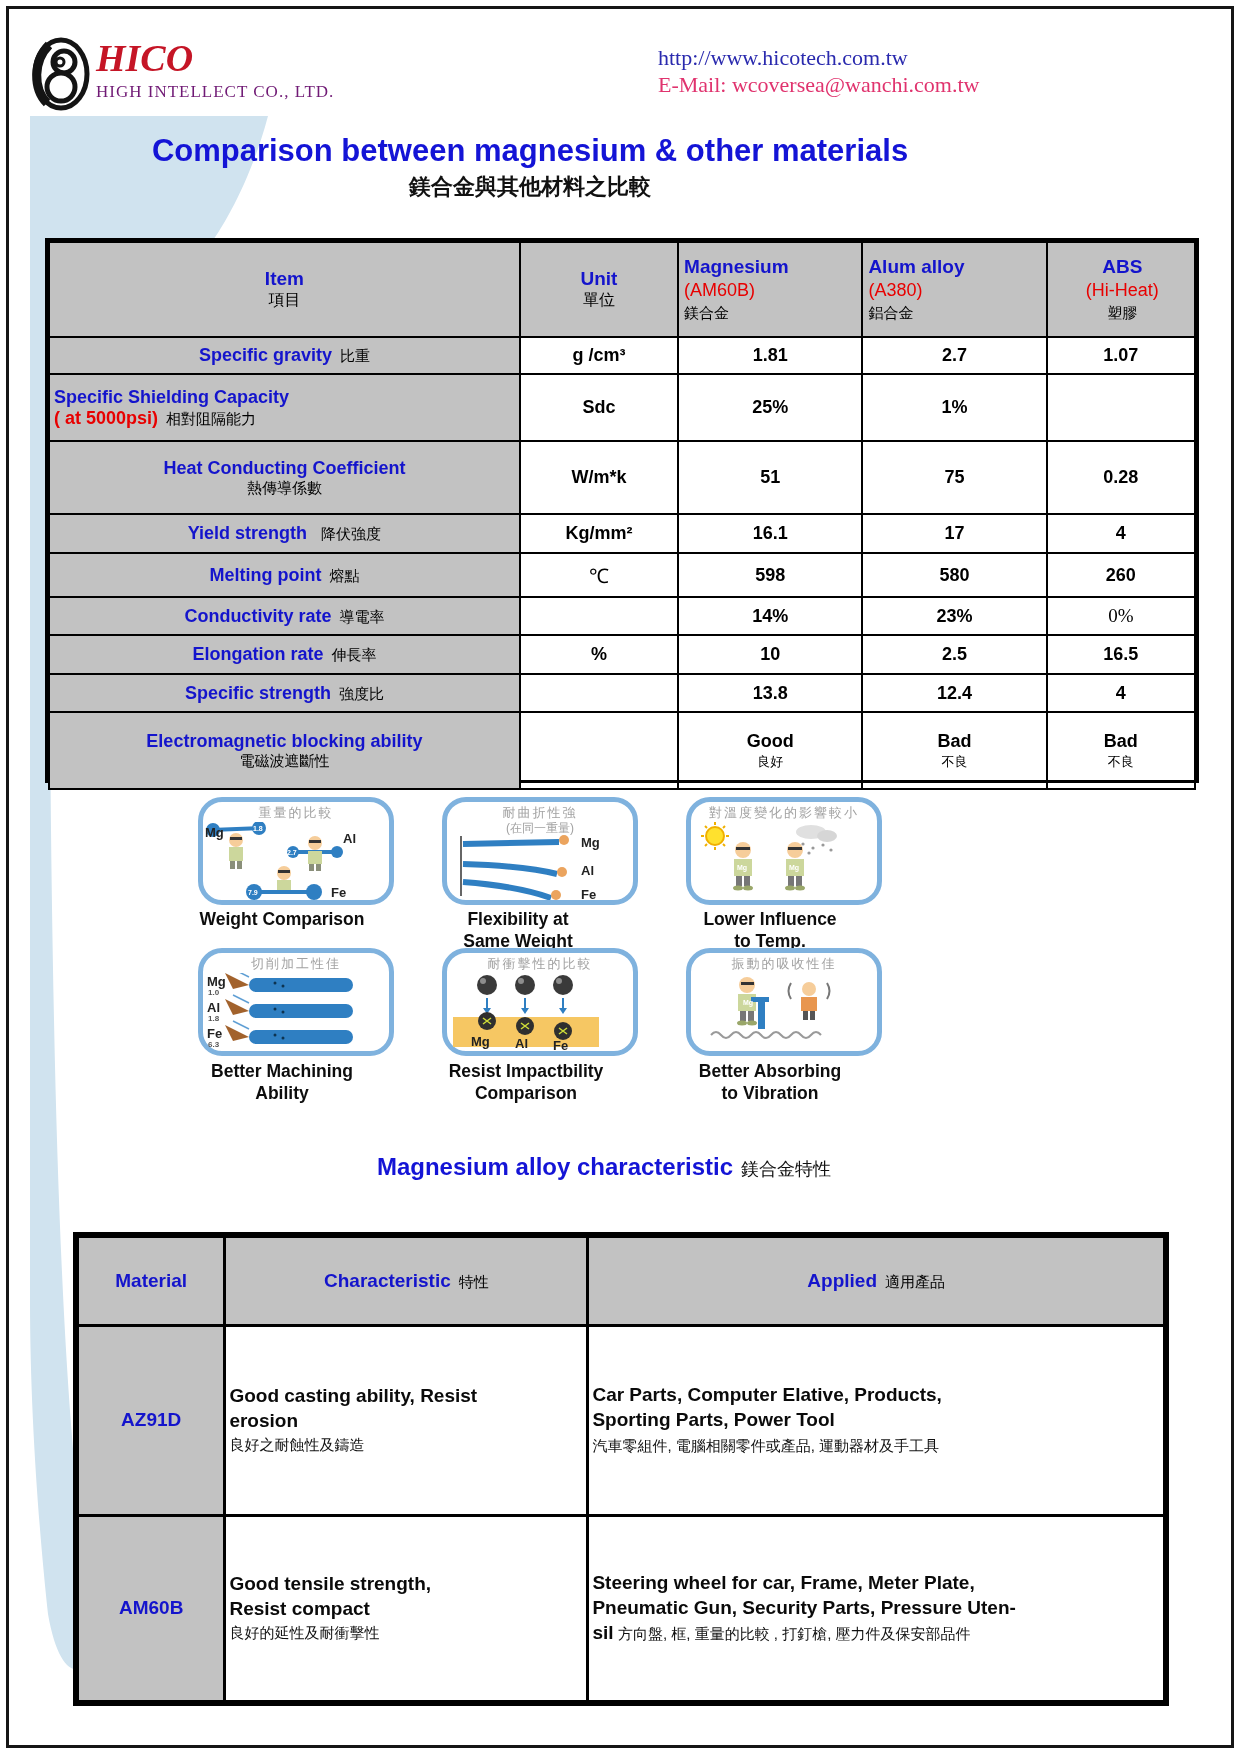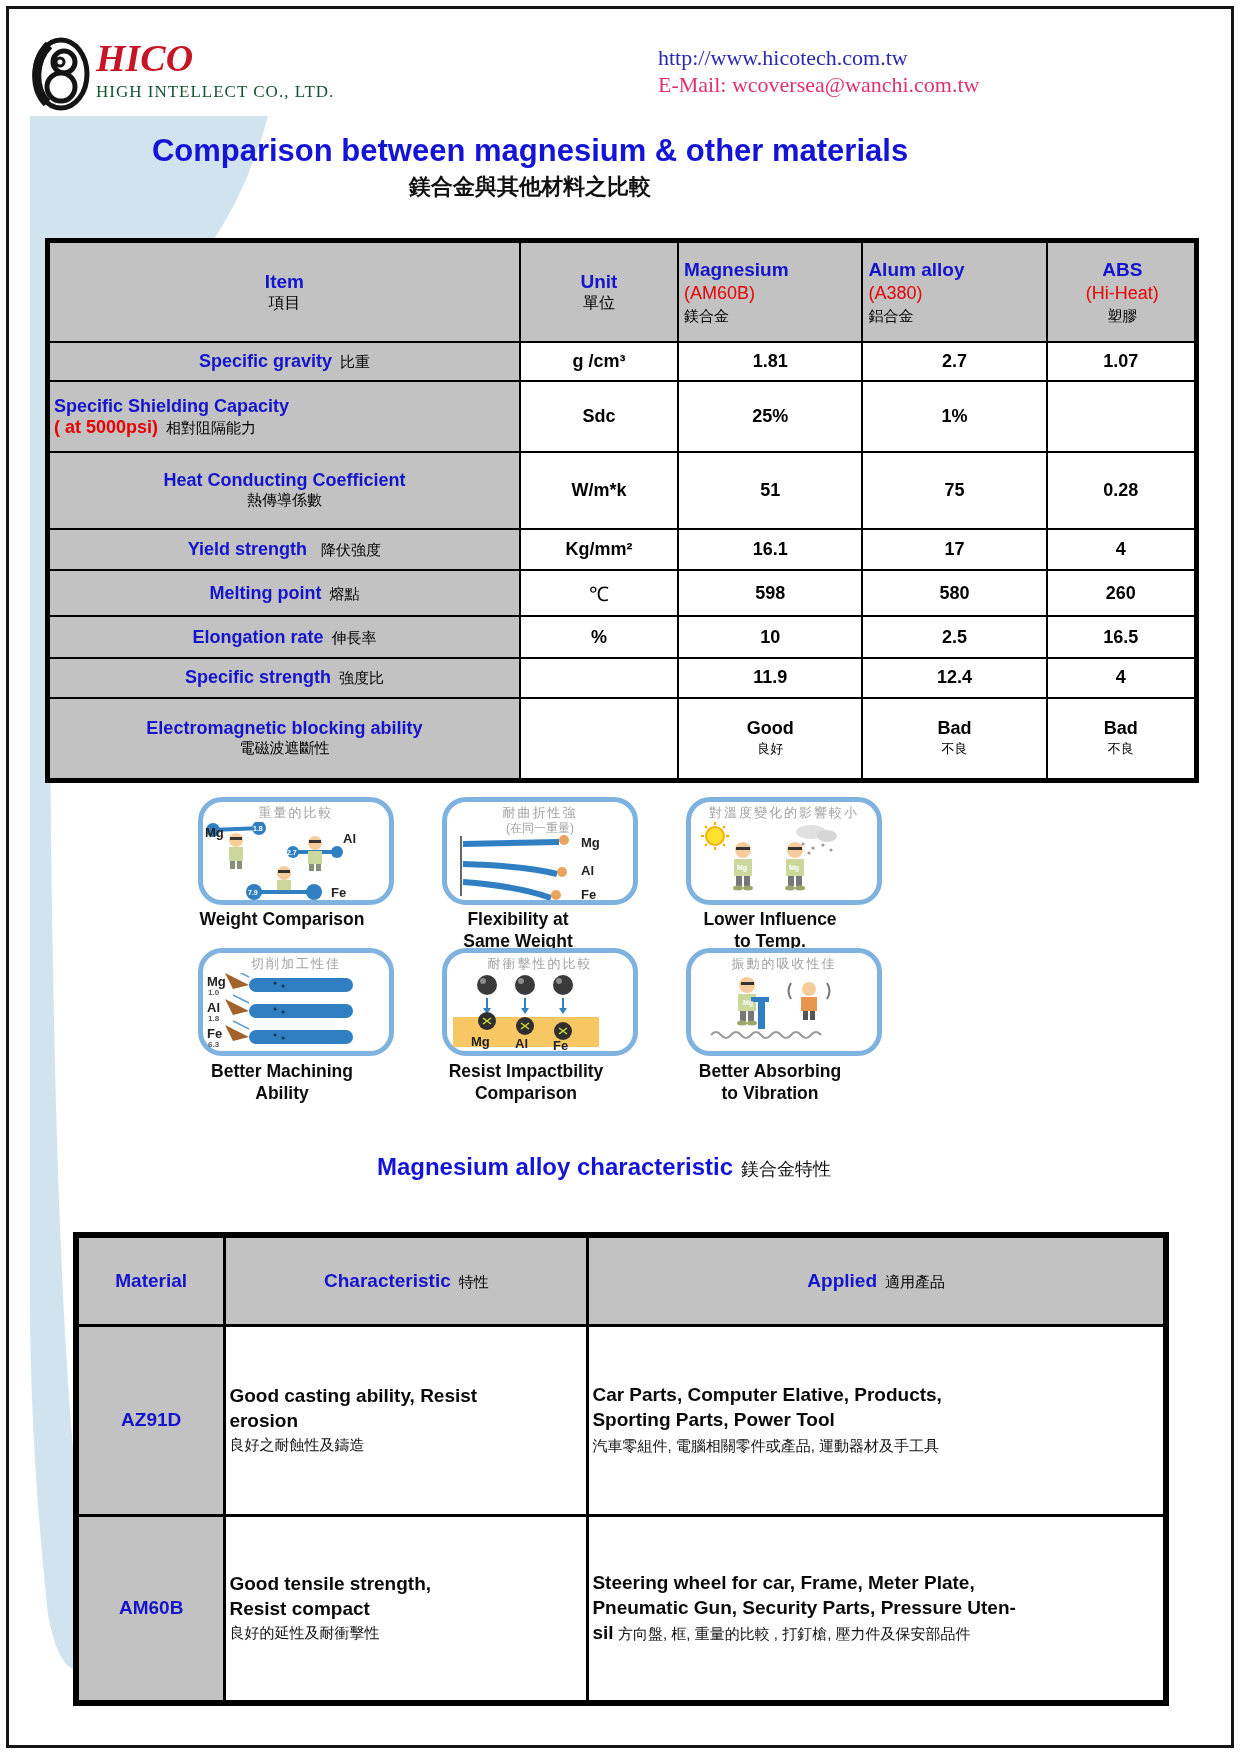--- a/index.html
+++ b/index.html
@@ -6,21 +6,21 @@
   body{position:relative;width:1240px;height:1754px;overflow:hidden;
        font-family:"Liberation Sans", sans-serif;color:#000;}
   
   .frame{position:absolute;left:6px;top:6px;width:1222px;height:1736px;border:3px solid #161616;}
   .swoosh{position:absolute;left:0;top:0;width:300px;height:1754px;}
   
   .logo-mark{position:absolute;left:30px;top:36px;}
   .logo-text{position:absolute;left:96px;top:36px;font-family:"Liberation Serif",serif;
              font-style:italic;font-weight:bold;font-size:38px;color:#c51526;}
   .logo-sub{position:absolute;left:96px;top:82px;font-family:"Liberation Serif",serif;
-            font-size:17px;letter-spacing:1px;color:#14532d;}
+            font-size:17px;letter-spacing:1px;color:#701a75;}
   .contact{position:absolute;left:658px;top:44px;font-family:"Liberation Serif",serif;font-size:22px;line-height:27px;}
   .url{color:#2a2aae;}
   .mail{color:#e0336e;}
   
   .title-en{position:absolute;left:20px;top:133px;width:1020px;text-align:center;
             font-size:31px;font-weight:bold;color:#1414d6;}
   .title-zh{position:absolute;left:20px;top:172px;width:1020px;text-align:center;
             font-family:"Liberation Serif",serif;font-size:22px;font-weight:bold;color:#111;}
   
   .cmp-wrap{position:absolute;left:45px;top:238px;width:1148px;height:539px;border:3px solid #000;background:#fff;}
@@ -164,31 +164,38 @@
     <td class="val">17</td>
     <td class="val">4</td>
   </tr>
   <tr style="height:44px">
     <td class="gray item-cell"><span class="item-en">Melting point</span><span class="item-zh">熔點</span></td>
     <td class="unit unit-serif">℃</td>
     <td class="val">598</td>
     <td class="val">580</td>
     <td class="val">260</td>
   </tr>
+  <tr style="height:38px">
+    <td class="gray item-cell"><span class="item-en">Conductivity rate</span><span class="item-zh">導電率</span></td>
+    <td class="unit"></td>
+    <td class="val">14%</td>
+    <td class="val">23%</td>
+    <td class="val val-serif">0%</td>
+  </tr>
   <tr style="height:39px">
     <td class="gray item-cell"><span class="item-en">Elongation rate</span><span class="item-zh">伸長率</span></td>
     <td class="unit">%</td>
     <td class="val">10</td>
     <td class="val">2.5</td>
     <td class="val">16.5</td>
   </tr>
   <tr style="height:38px">
     <td class="gray item-cell"><span class="item-en">Specific strength</span><span class="item-zh">強度比</span></td>
     <td class="unit"></td>
-    <td class="val">11.9</td>
+    <td class="val">13.8</td>
     <td class="val">12.4</td>
     <td class="val">4</td>
   </tr>
   <tr style="height:77px">
     <td class="gray item-cell">
       <div class="item-en">Electromagnetic blocking ability</div>
       <div class="item-zh" style="margin-left:0">電磁波遮斷性</div>
     </td>
     <td class="unit"></td>
     <td class="val">

